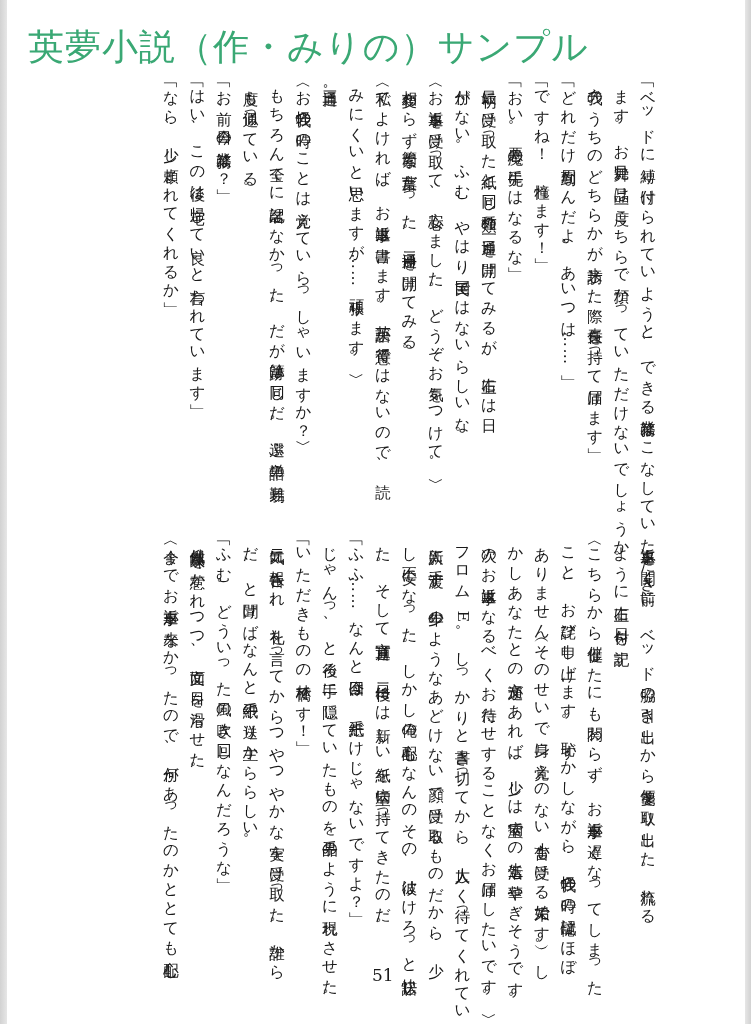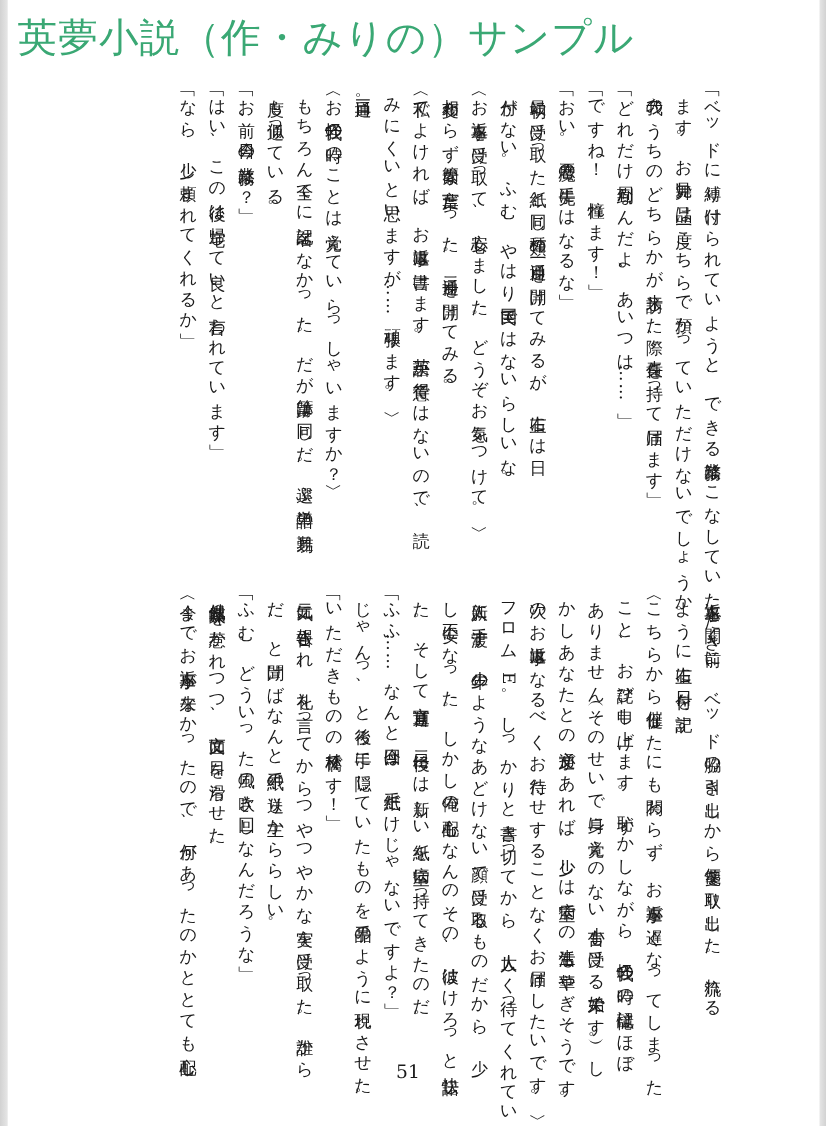--- a/index.html
+++ b/index.html
@@ -14,36 +14,36 @@
     }
     .edge-right {
       position: absolute; right: 0; top: 0; width: 6px; height: 1024px;
       background: linear-gradient(to left, #d2d2d2, #e6e6e6);
     }
     .title {
       position: absolute; left: 16px; top: 10px;
       font-family: "DejaVu Sans", "Liberation Sans", sans-serif;
       font-size: 36px; color: #3aa874; letter-spacing: 1px;
       white-space: nowrap; line-height: 50px; font-weight: normal;
-      margin: 0;
+      margin: 12px;
     }
     .block {
       position: absolute;
       writing-mode: vertical-rl;
       -webkit-writing-mode: vertical-rl;
       font-size: 15.5px;
       line-height: 26.5px;
       color: #1a1a1a;
       letter-spacing: 1.6px;
     }
     .block.top { right: 90px; top: 78px; height: 420px; }
     .block.bottom { right: 90px; top: 536px; height: 430px; }
     .line { display: block; white-space: nowrap; }
     .page-number {
-      position: absolute; left: 360px; top: 965px;
+      position: absolute; left: 372px; top: 965px;
       font-size: 17px; color: #1a1a1a;
     }
   </style>
 </head>
 <body>
 
 <div class="edge-left"></div>
 <div class="edge-right"></div>
 
 <h1 class="title">英夢小説（作・みりの）サンプル</h1>

